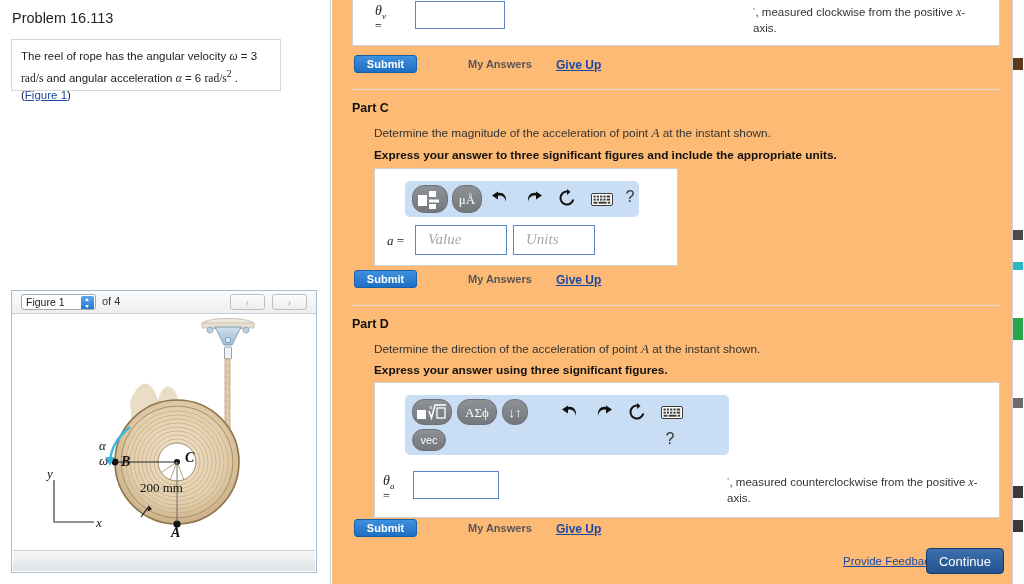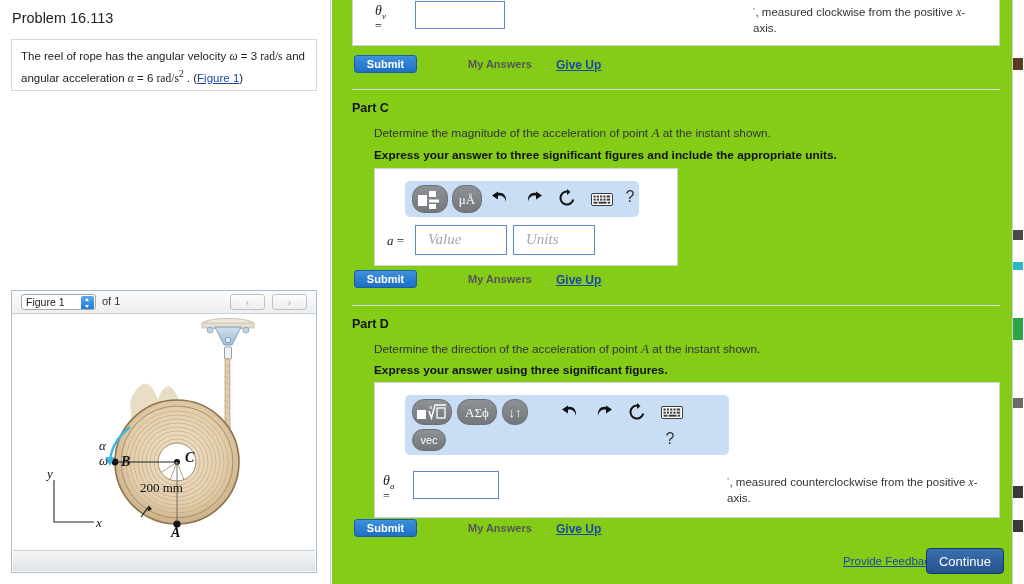--- a/index.html
+++ b/index.html
@@ -6,21 +6,21 @@
   body{
     width:1024px;height:584px;overflow:hidden;background:#ffffff;
     font-family:"Liberation Sans", sans-serif;font-size:12px;color:#333;
   }
   .app{position:relative;width:1024px;height:584px;background:#fff;}
 
   
   .left-col{position:absolute;left:0;top:0;width:331px;height:584px;background:#fff;
             border-right:1px solid #c3d3e0;box-sizing:border-box;}
   .problem-title{position:absolute;left:12px;top:10px;font-size:14.5px;color:#222;}
-  .problem-box{position:absolute;left:11px;top:39px;width:306px;height:52px;
+  .problem-box{position:absolute;left:11px;top:39px;width:270px;height:52px;
                border:1px solid #d7d7d7;background:#fff;box-sizing:border-box;}
   .problem-text{padding:8px 9px 0 9px;font-size:11.5px;line-height:17px;color:#222;}
   .mi{font-family:"Liberation Serif", serif;font-style:italic;}
   .mr{font-family:"Liberation Serif", serif;font-style:normal;}
   .fig-link{color:#1a49a5;text-decoration:underline;}
 
   
   .fig-panel{position:absolute;left:11px;top:290px;width:306px;height:283px;
              border:1px solid #a9bdd0;box-sizing:border-box;background:#fff;}
   .fig-bar{position:relative;height:22px;background:linear-gradient(#fbfbfb,#eceef0);
@@ -41,21 +41,21 @@
            color:#b0b0b0;font-size:10px;text-align:center;line-height:15px;box-sizing:border-box;}
   .nav-prev{right:51px;}
   .nav-next{right:9px;}
   .fig-canvas{position:relative;height:238px;background:#fff;overflow:hidden;}
   .fig-foot{position:absolute;left:1px;right:1px;bottom:1px;height:20px;
             background:linear-gradient(#f6f6f6,#dfe3e6);border-top:1px solid #c9d2da;}
 
   .lbl{position:absolute;font-family:"Liberation Serif", serif;font-style:italic;color:#111;}
 
   
-  .right-col{position:absolute;left:332px;top:0;width:680px;height:584px;background:#84cc16;}
+  .right-col{position:absolute;left:332px;top:0;width:680px;height:584px;background:#fdba74;}
   .edge-strip{position:absolute;left:1012px;top:0;width:12px;height:584px;
               background:#fff;border-left:1px solid #cfcfcf;}
   .edge-chip{position:absolute;left:1013px;width:10px;}
 
   .hr{position:absolute;left:20px;width:648px;height:1px;background:#dcdcdc;}
   .part-h{position:absolute;left:20px;font-weight:bold;font-size:12.5px;color:#111;}
   .q-text{position:absolute;left:42px;font-size:11.8px;color:#333;}
   .q-bold{position:absolute;left:42px;font-size:11.8px;color:#111;font-weight:bold;text-align:right;}
 
   .ans-box{position:absolute;border:1px solid #d0d0d0;background:#fff;box-sizing:border-box;}
@@ -99,21 +99,21 @@
         <span>The reel of rope has the angular velocity </span><span class="mi">ω</span><span> = 3 </span><span class="mr">rad/s</span><span> and angular acceleration </span><span class="mi">α</span><span> = 6 </span><span class="mr">rad/s</span><sup class="mr">2</sup><span> . (</span><a class="fig-link" href="#">Figure 1</a><span>)</span>
       </div>
     </div>
 
     <div class="fig-panel">
       <div class="fig-bar">
         <div class="fig-select">
           <span>Figure 1</span>
           <span class="fig-stepper"></span>
         </div>
-        <div class="fig-of">of 1</div>
+        <div class="fig-of">of 4</div>
         <div class="nav-btn nav-prev">‹</div>
         <div class="nav-btn nav-next">›</div>
       </div>
 
       <div class="fig-canvas">
         <svg width="304" height="238" viewBox="0 0 304 238">
           <defs>
             <radialGradient id="reelg" cx="50%" cy="45%" r="55%">
               <stop offset="0%" stop-color="#efe0c8"></stop>
               <stop offset="70%" stop-color="#e3cfae"></stop>

